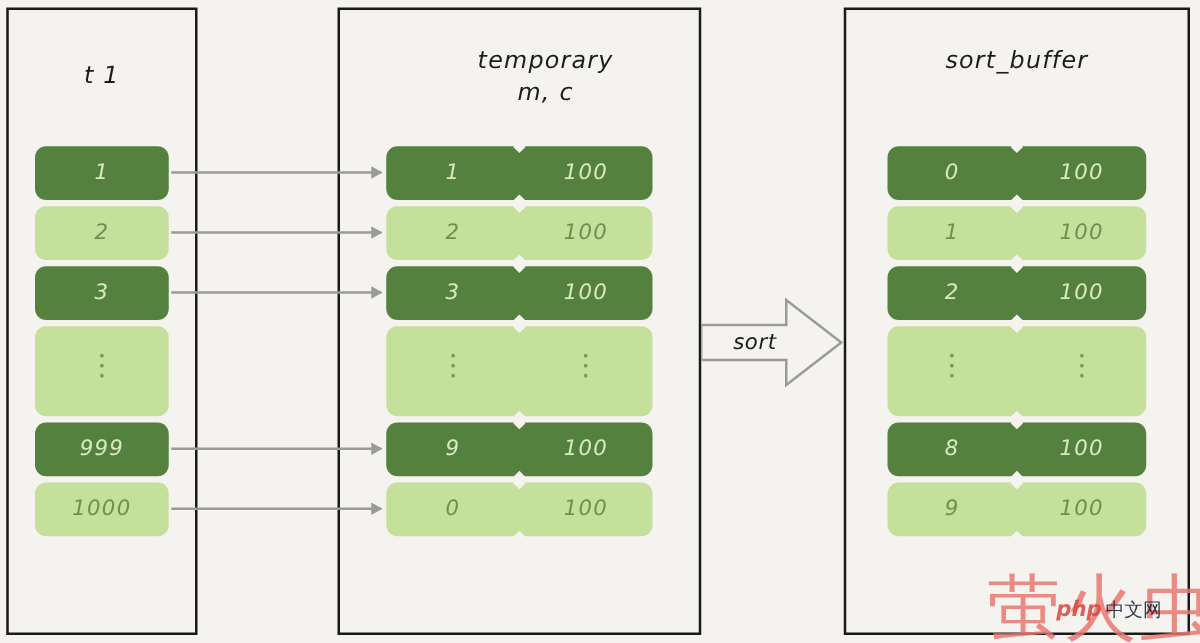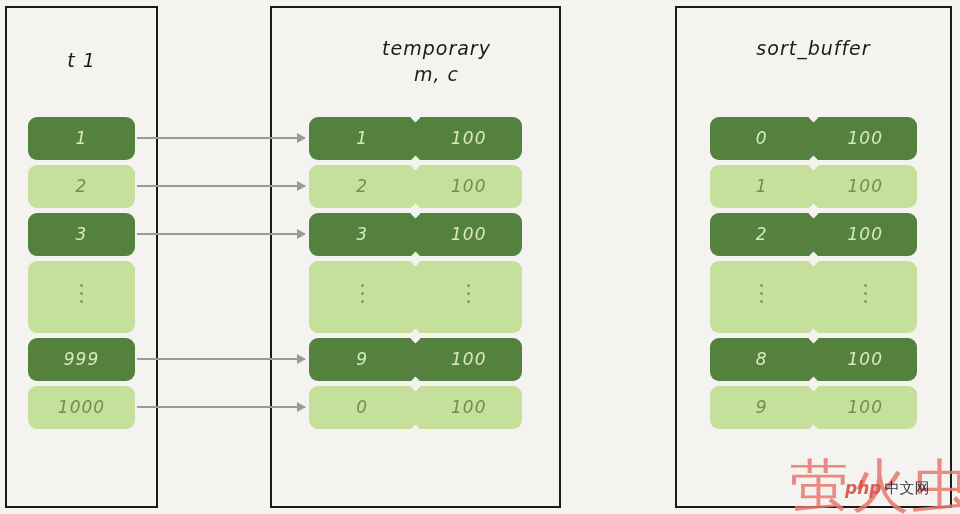--- a/index.html
+++ b/index.html
@@ -276,20 +276,26 @@
   </div>
 
   <div id="connectors">
       <div class="conn" style="left: 137px; width: 168px; top: 137px;"></div>
       <div class="conn" style="left: 137px; width: 168px; top: 185px;"></div>
       <div class="conn" style="left: 137px; width: 168px; top: 233px;"></div>
       <div class="conn" style="left: 137px; width: 168px; top: 358px;"></div>
       <div class="conn" style="left: 137px; width: 168px; top: 406px;"></div>
     </div>
 
+  <div class="block-arrow" style="left:561px; top:236px; width:114px; height:76px;">
+    <svg width="114" height="76" viewBox="0 0 114 76" aria-hidden="true">
+      <polygon points="0,24 68,24 68,4 112,38 68,72 68,52 0,52" fill="#f4f3ef" stroke="#9a9a9a" stroke-width="2" stroke-linejoin="miter"></polygon>
+    </svg>
+    <span class="arrow-label">sort</span>
+  </div>
 
   <div class="wm-cn" style="left:790px; top:448px;">萤火虫</div>
   <div class="wm-badge" style="left:845px; top:478px;">
     <span class="wm-php">php</span>
     <span class="wm-zw">中文网</span>
   </div>
 
 </div>
 
 </body></html>

